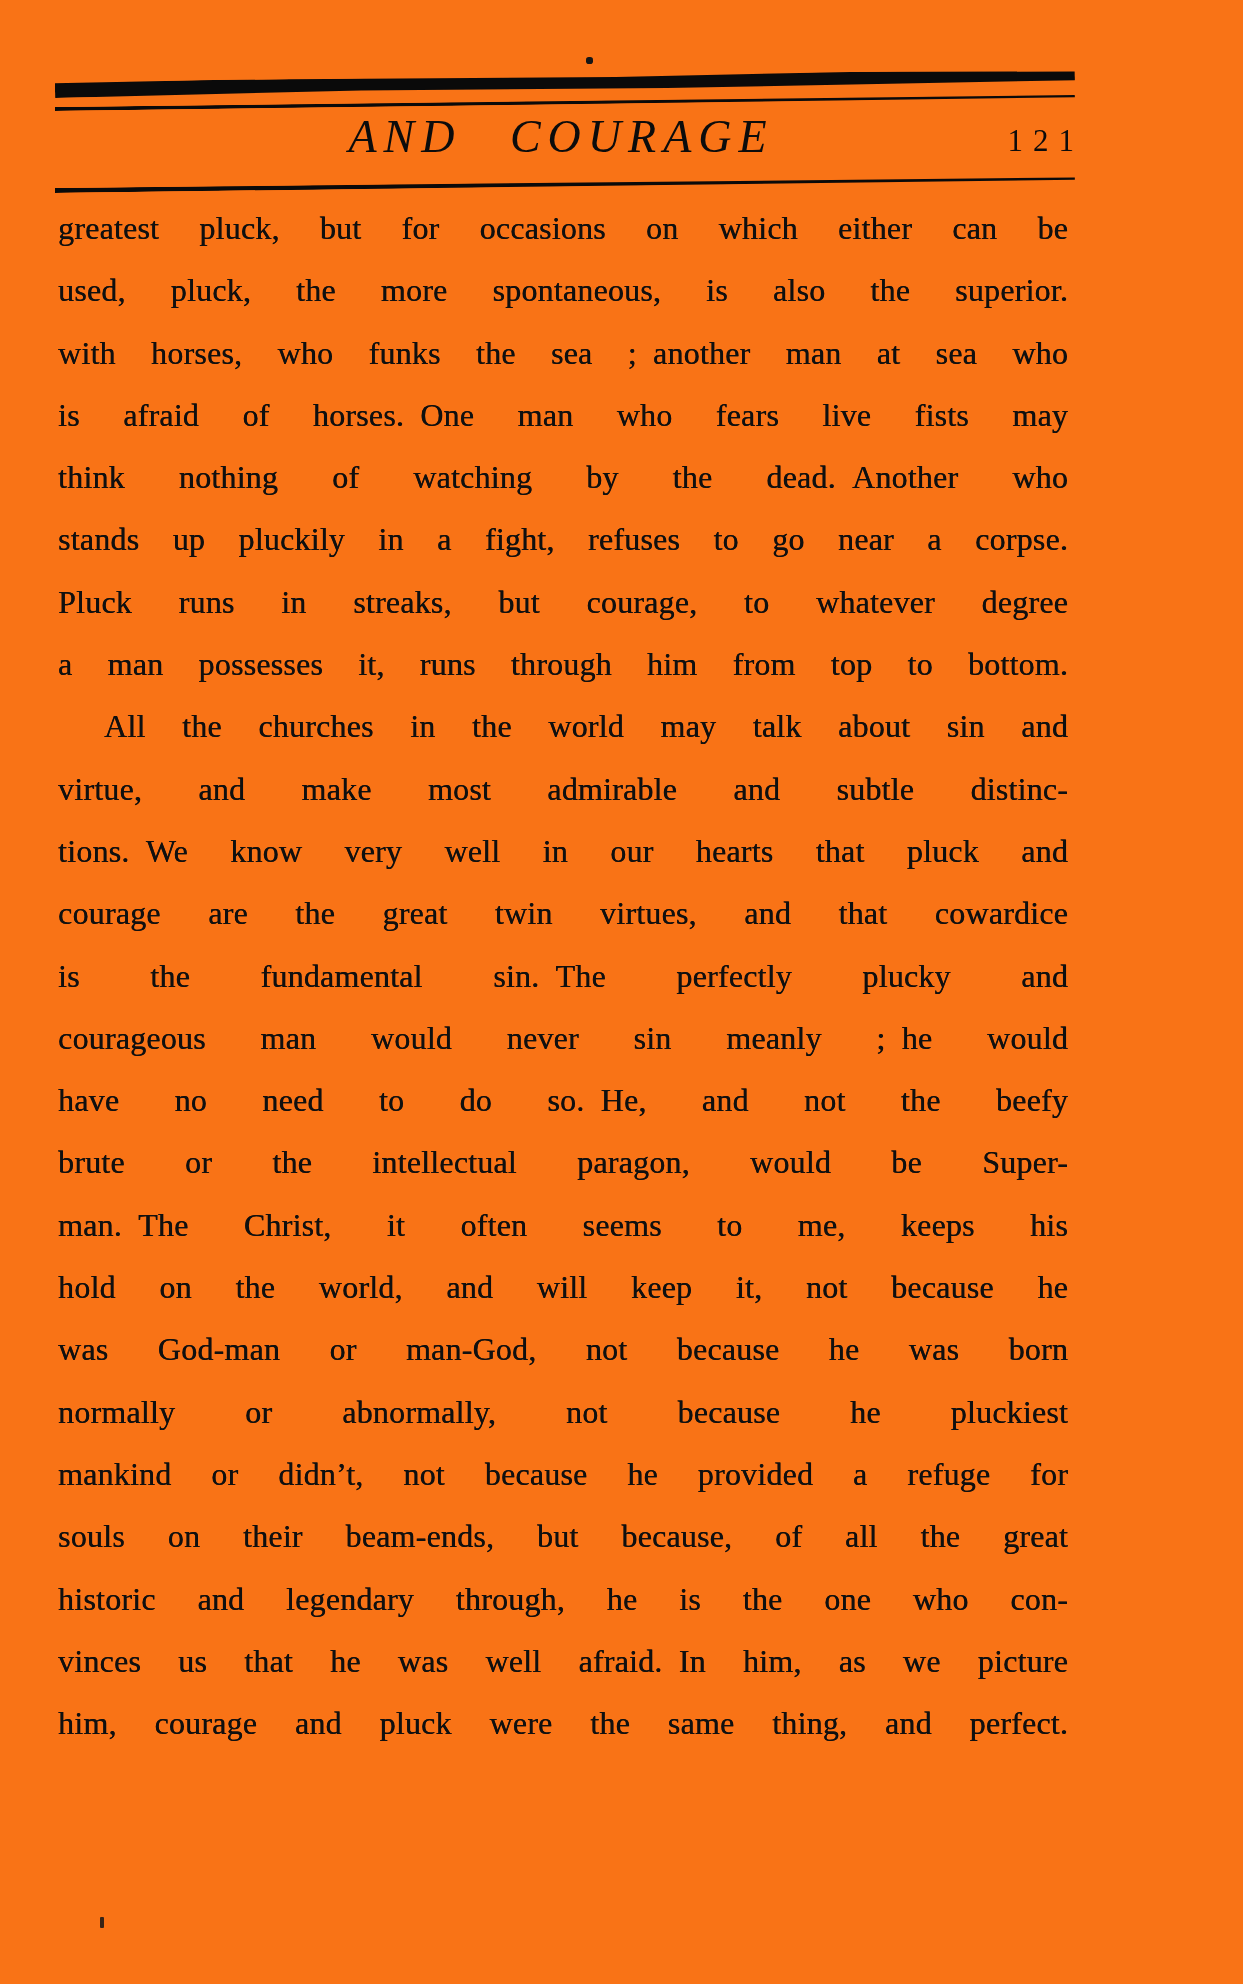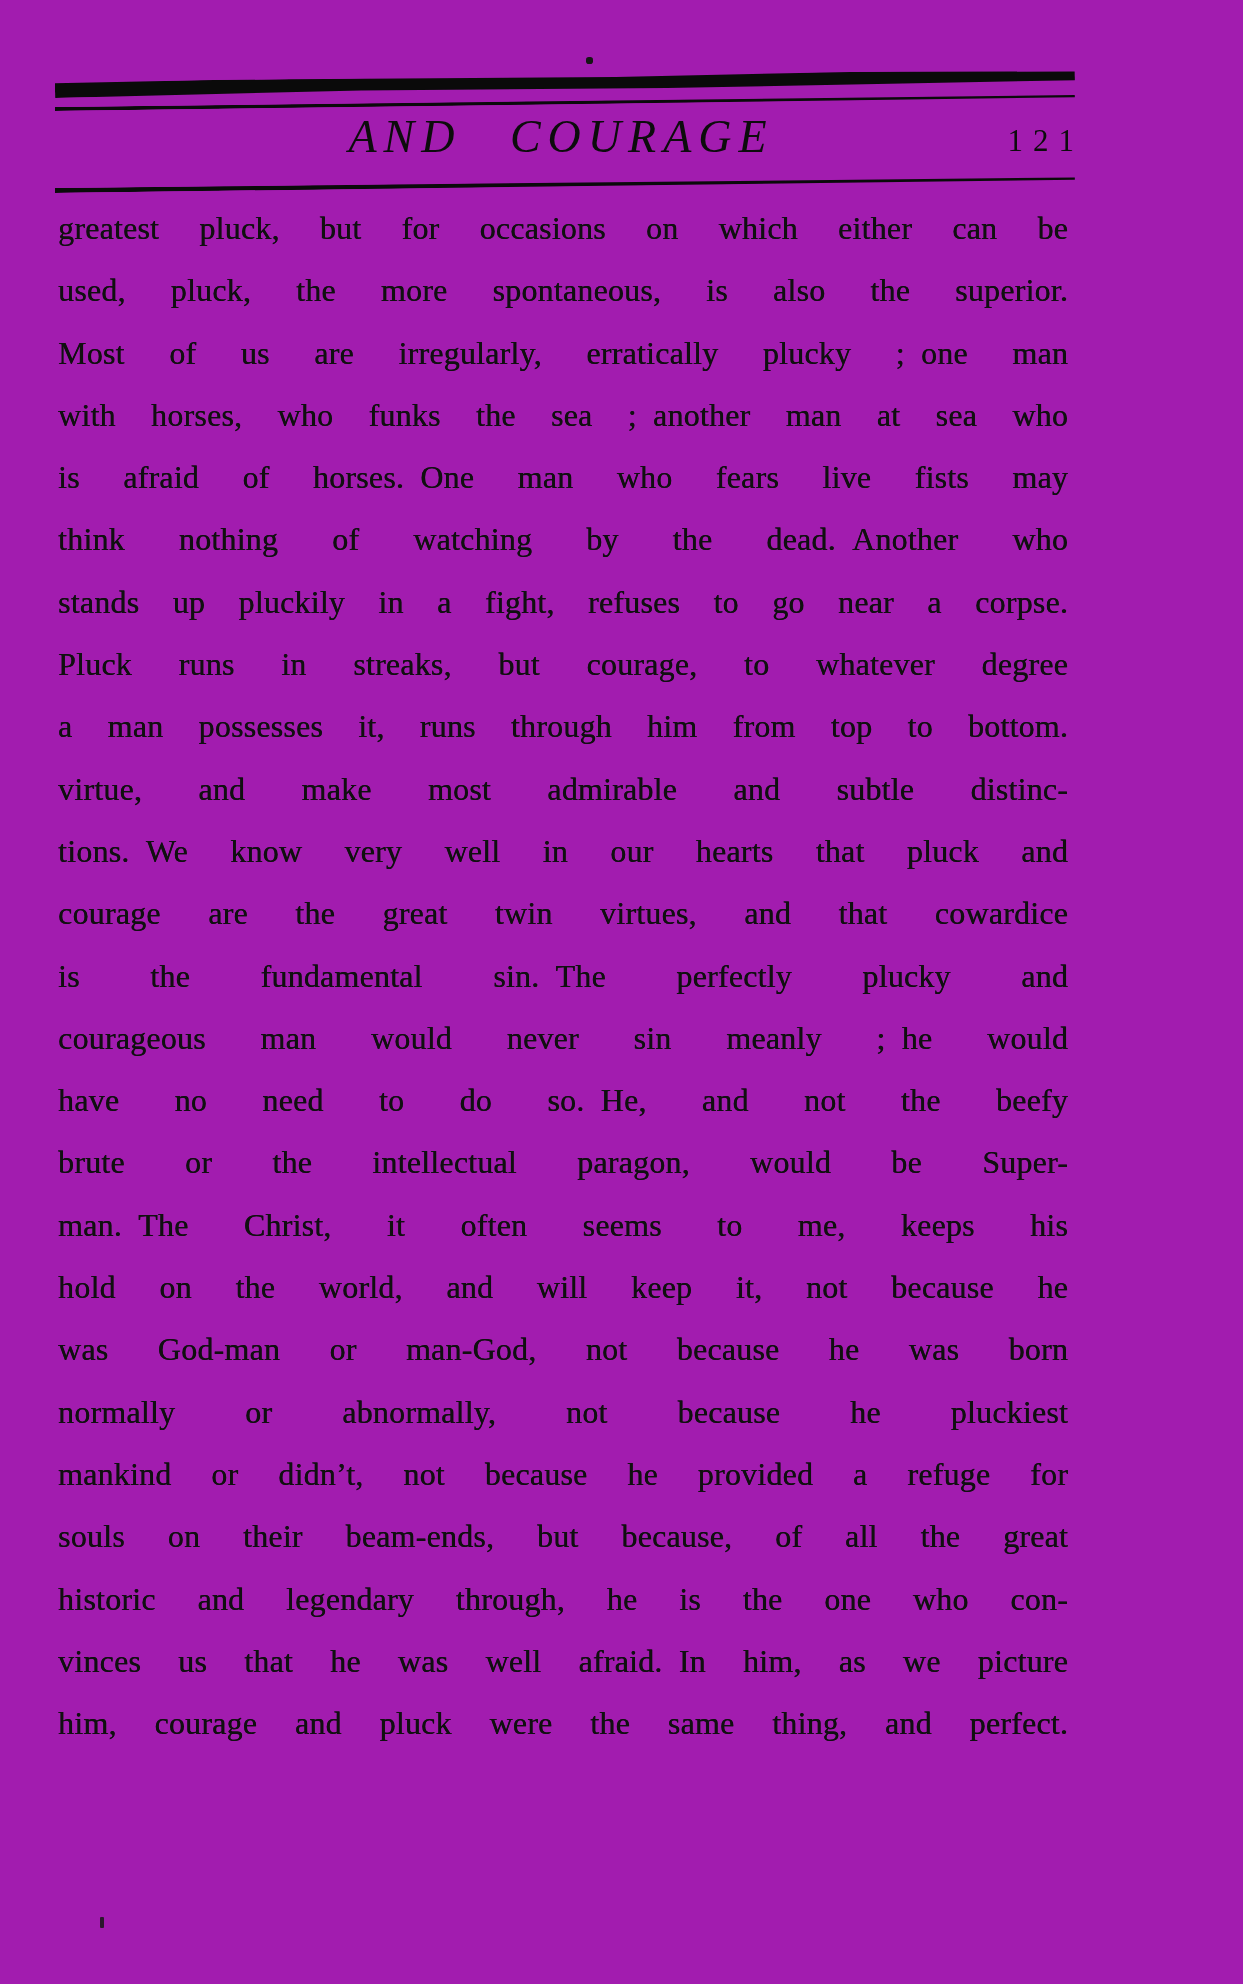--- a/index.html
+++ b/index.html
@@ -1,20 +1,20 @@
 <!DOCTYPE html>
 <html><head>
 <meta charset="utf-8">
 <style>
   html, body { margin: 0; padding: 0; background: #e8e8e8; }
   #page {
     position: relative;
     width: 1243px;
     height: 1984px;
-    background: #a21caf;
+    background: #f97316;
     overflow: hidden;
     font-family: "Liberation Serif", serif;
     color: #101010;
   }
   
   .bar {
     position: absolute;
     left: 55px;
     width: 1020px;
     background: #0a0a0a;
@@ -101,27 +101,27 @@
   <div class="bar bar-thin"></div>
 
   <div class="running-head">AND COURAGE</div>
   <div class="page-number">121</div>
 
   <div class="bar bar-mid"></div>
 
   <div class="body-text">
     <div class="text-line">greatest pluck, but for occasions on which either can be</div>
     <div class="text-line">used, pluck, the more spontaneous, is also the superior.</div>
-    <div class="text-line">Most of us are irregularly, erratically plucky ; one man</div>
     <div class="text-line">with horses, who funks the sea ; another man at sea who</div>
     <div class="text-line">is afraid of horses. One man who fears live fists may</div>
     <div class="text-line">think nothing of watching by the dead. Another who</div>
     <div class="text-line">stands up pluckily in a fight, refuses to go near a corpse.</div>
     <div class="text-line">Pluck runs in streaks, but courage, to whatever degree</div>
     <div class="text-line">a man possesses it, runs through him from top to bottom.</div>
+    <div class="text-line indent">All the churches in the world may talk about sin and</div>
     <div class="text-line">virtue, and make most admirable and subtle distinc-</div>
     <div class="text-line">tions. We know very well in our hearts that pluck and</div>
     <div class="text-line">courage are the great twin virtues, and that cowardice</div>
     <div class="text-line">is the fundamental sin. The perfectly plucky and</div>
     <div class="text-line">courageous man would never sin meanly ; he would</div>
     <div class="text-line">have no need to do so. He, and not the beefy</div>
     <div class="text-line">brute or the intellectual paragon, would be Super-</div>
     <div class="text-line">man. The Christ, it often seems to me, keeps his</div>
     <div class="text-line">hold on the world, and will keep it, not because he</div>
     <div class="text-line">was God-man or man-God, not because he was born</div>

